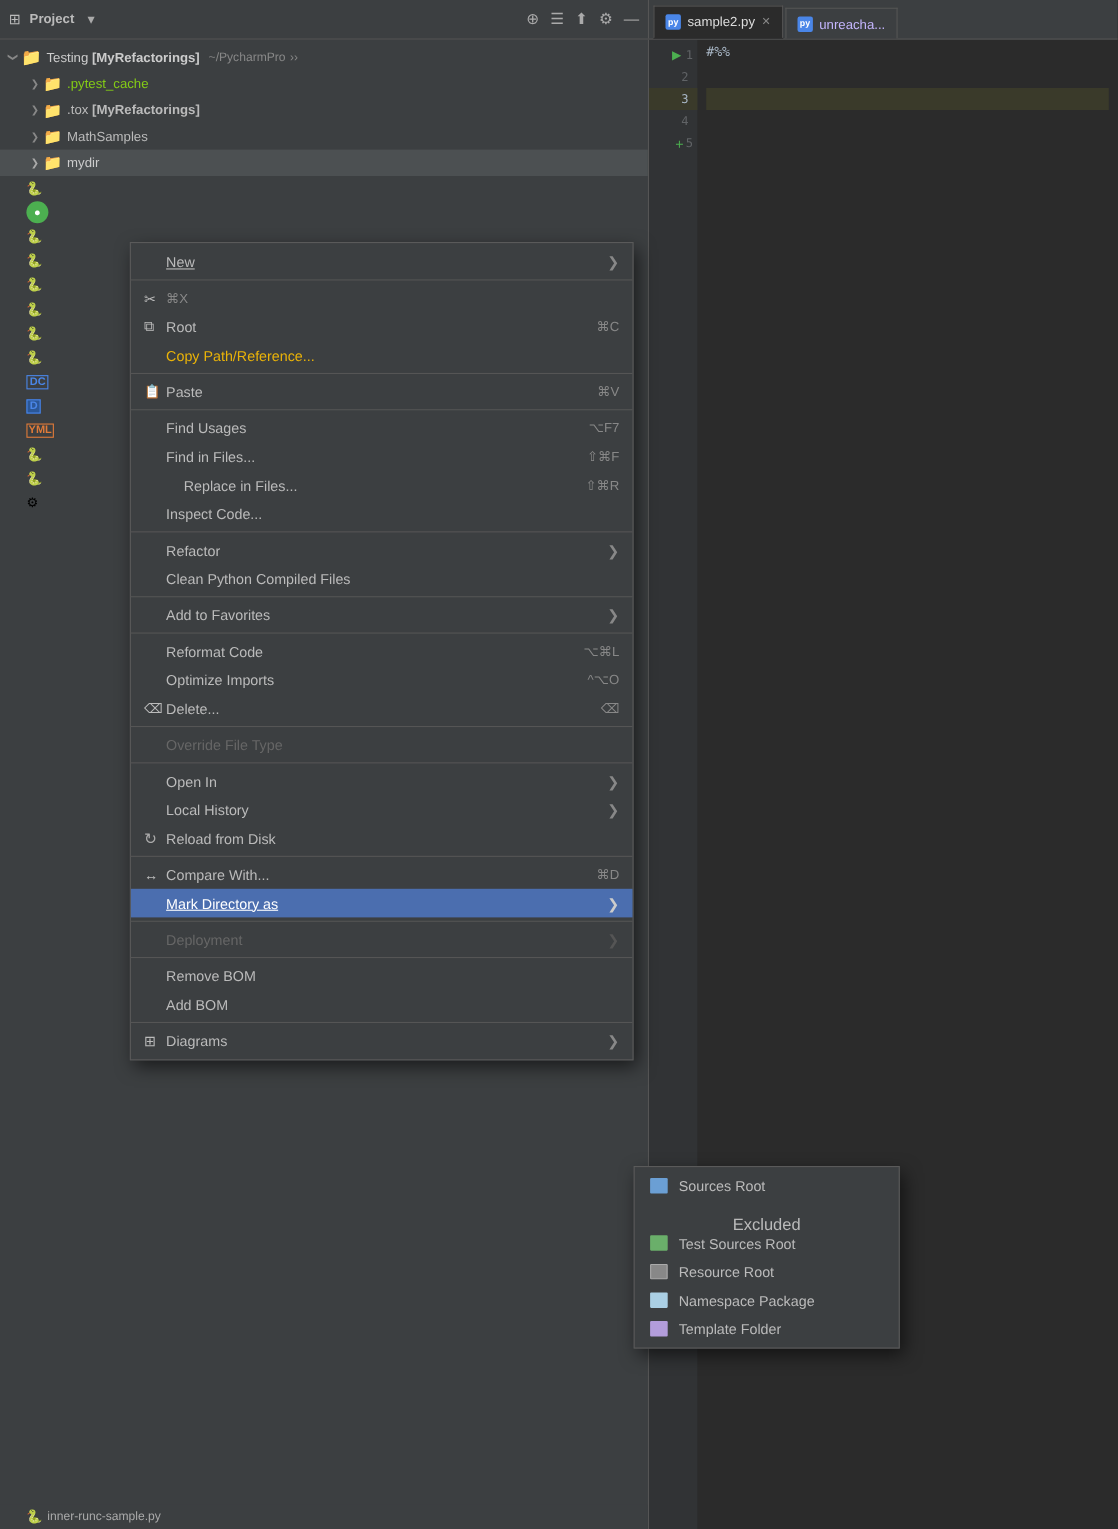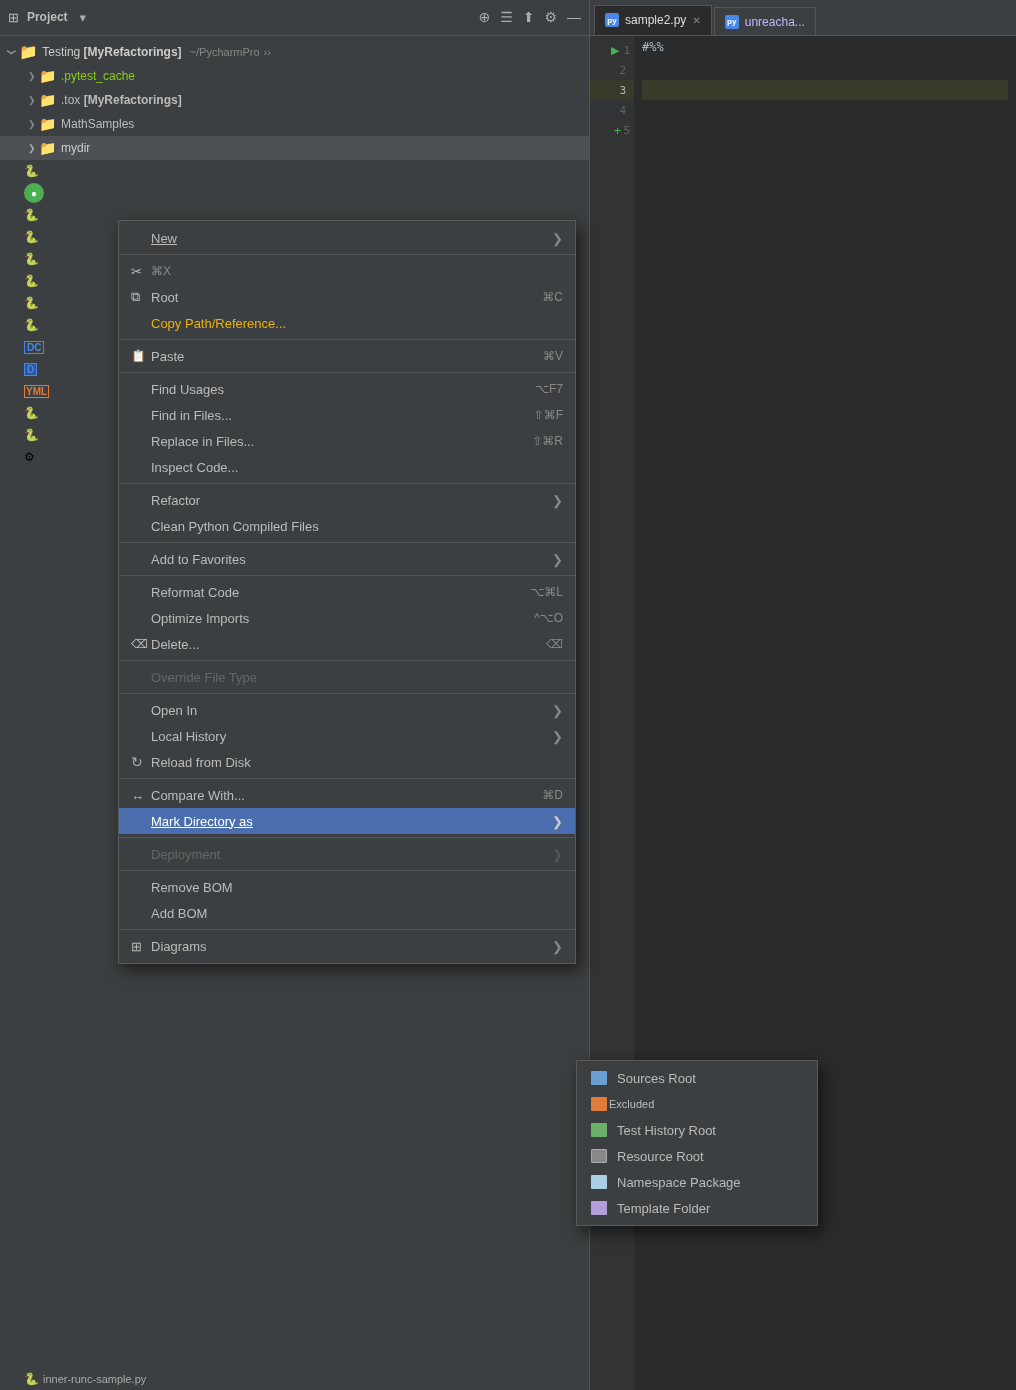--- a/index.html
+++ b/index.html
@@ -221,21 +221,21 @@
     </div>
 
     <div style="display:flex;align-items:center;height:26px;padding:0 12px;font-size:13px;color:#bbb;cursor:pointer;">
       <span style="width:20px;"></span>
       <span style="flex:1;">Find in Files...</span>
       <span style="color:#888;font-size:12px;">⇧⌘F</span>
     </div>
 
     <div style="display:flex;align-items:center;height:26px;padding:0 12px;font-size:13px;color:#bbb;cursor:pointer;">
       <span style="width:20px;"></span>
-      <span style="flex:1;">Replace in Files...</span>
+      <span style="flex:1;margin-left:16px;">Replace in Files...</span>
       <span style="color:#888;font-size:12px;">⇧⌘R</span>
     </div>
 
     <div style="display:flex;align-items:center;height:26px;padding:0 12px;font-size:13px;color:#bbb;cursor:pointer;">
       <span style="width:20px;"></span>
       <span style="flex:1;">Inspect Code...</span>
     </div>
 
     <div style="height:1px;background:#555;margin:3px 0;"></div>
 
@@ -348,28 +348,28 @@
 
   </div>
 
   <div style="position:absolute;top:1060px;left:576px;width:242px;background:#3c3f41;border:1px solid #5a5a5a;box-shadow:4px 6px 16px rgba(0,0,0,0.6);z-index:101;padding:4px 0;">
 
     <div style="display:flex;align-items:center;height:26px;padding:0 14px;font-size:13px;color:#bbb;cursor:pointer;gap:10px;">
       <div style="width:16px;height:14px;background:#6b9fd4;border-radius:1px;"></div>
       <span>Sources Root</span>
     </div>
 
-    <div style="display:flex;align-items:center;height:26px;padding:0 14px;font-size:11px;color:#bbb;cursor:pointer;gap:2px;">
+    <div style="display:flex;align-items:center;height:26px;padding:0 14px;font-size:15px;color:#bbb;cursor:pointer;gap:14px;flex-direction:column;">
       <div style="width:16px;height:14px;background:#e07b39;border-radius:1px;"></div>
       <span>Excluded</span>
     </div>
 
     <div style="display:flex;align-items:center;height:26px;padding:0 14px;font-size:13px;color:#bbb;cursor:pointer;gap:10px;">
       <div style="width:16px;height:14px;background:#6aaf6a;border-radius:1px;"></div>
-      <span>Test History Root</span>
+      <span>Test Sources Root</span>
     </div>
 
     <div style="display:flex;align-items:center;height:26px;padding:0 14px;font-size:13px;color:#bbb;cursor:pointer;gap:10px;">
       <div style="width:16px;height:14px;background:#888;border-radius:1px;border:1px solid #aaa;"></div>
       <span>Resource Root</span>
     </div>
 
     <div style="display:flex;align-items:center;height:26px;padding:0 14px;font-size:13px;color:#bbb;cursor:pointer;gap:10px;">
       <div style="width:16px;height:14px;background:#aacfe4;border-radius:1px;"></div>
       <span>Namespace Package</span>

